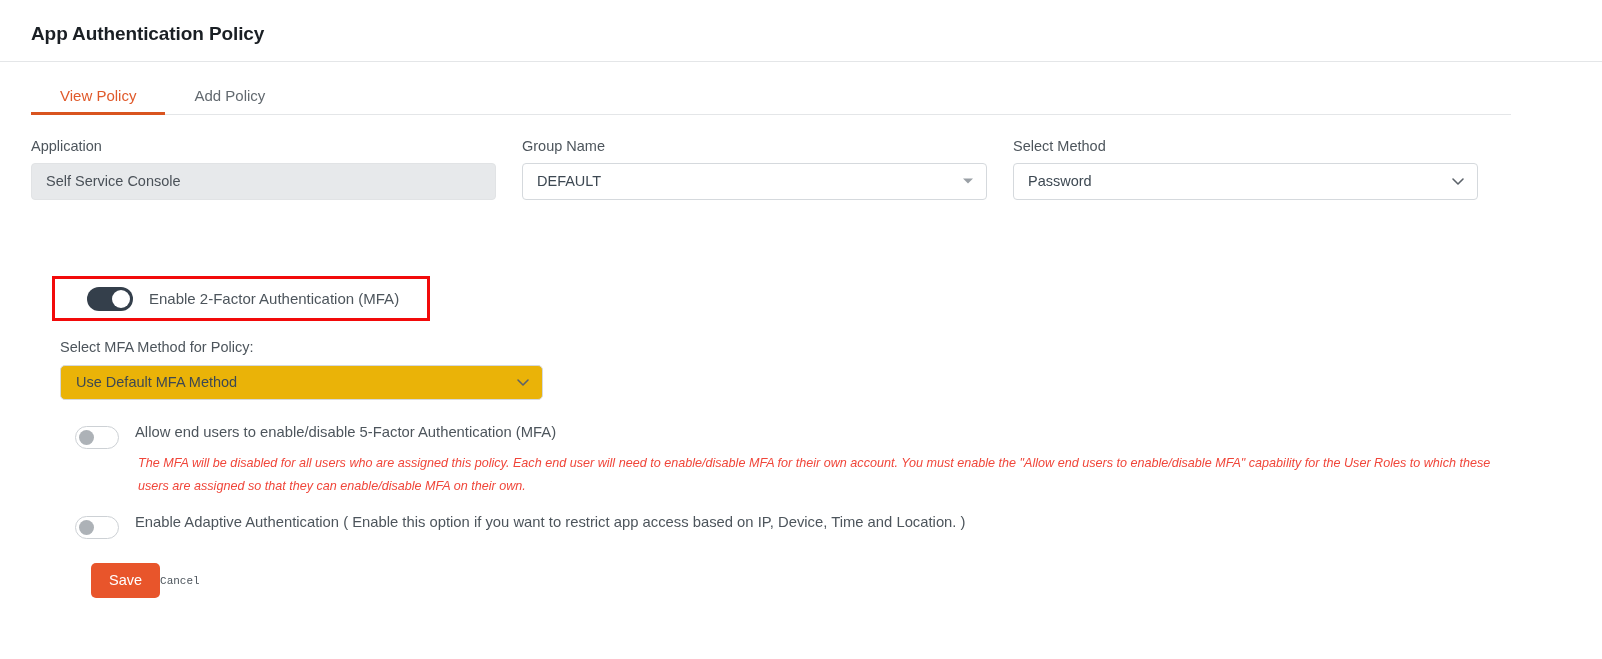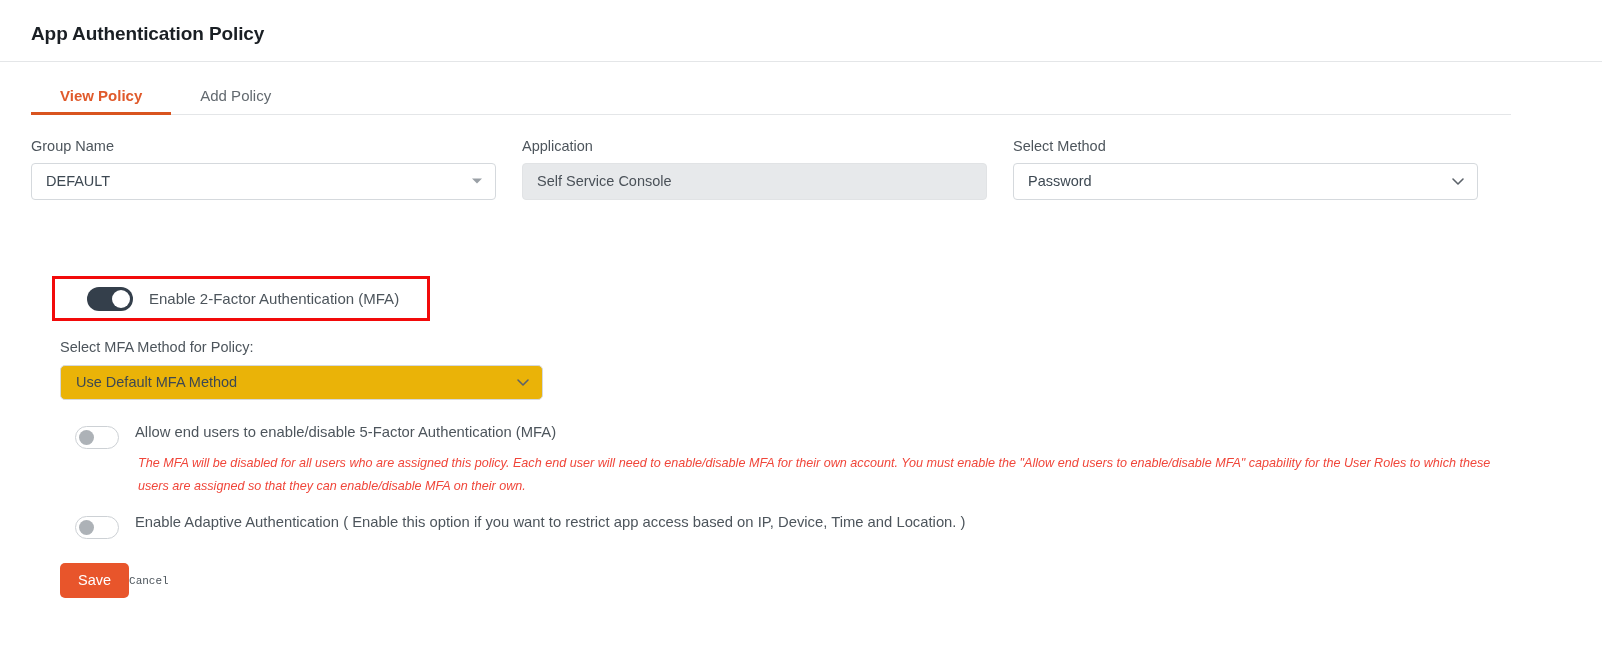--- a/index.html
+++ b/index.html
@@ -52,21 +52,20 @@
     color: #62696f;
     cursor: pointer;
     background: none;
     border: none;
     font-family: inherit;
     position: relative;
     line-height: 1;
   }
   .tab.active {
     color: #e05a2b;
-    font-weight: bold;
   }
   .tab.active::after {
     content: "";
     position: absolute;
     left: 0; right: 0; bottom: -1px;
     height: 3px;
     background: #d9541f;
   }
   .tabs-rule {
     height: 1px;
@@ -253,20 +252,21 @@
     background: #e8552b;
     color: #ffffff;
     border: none;
     border-radius: 5px;
     font-size: 14.5px;
     font-family: inherit;
     padding: 0 18px;
     height: 35px;
     cursor: pointer;
     line-height: 1;
+    margin-left: 31px;
   }
   .btn-cancel {
     background: none;
     border: none;
     color: #4d555c;
     font-size: 11px;
     font-family: Liberation Mono, monospace;
     cursor: pointer;
     padding: 0;
   }
@@ -281,33 +281,33 @@
 
 <div class="tabs-wrap">
   <div class="tabs">
     <button class="tab active">View Policy</button>
     <button class="tab">Add Policy</button>
   </div>
   <div class="tabs-rule"></div>
 </div>
 
 <div class="form-row">
+
+  <div class="field">
+    <div class="field-label">Application</div>
+    <div class="control readonly">
+      <span>Self Service Console</span>
+    </div>
+  </div>
 
   <div class="field">
     <div class="field-label">Group Name</div>
     <div class="control">
       <span>DEFAULT</span>
       <span class="caret-triangle"></span>
-    </div>
-  </div>
-
-  <div class="field">
-    <div class="field-label">Application</div>
-    <div class="control readonly">
-      <span>Self Service Console</span>
     </div>
   </div>
 
   <div class="field">
     <div class="field-label">Select Method</div>
     <div class="control">
       <span>Password</span>
       <span class="chevron">
         <svg width="14" height="14" viewBox="0 0 14 14">
             <path d="M2 5 L7 10 L12 5" fill="none" stroke="#5c636a" stroke-width="1.6" stroke-linecap="round" stroke-linejoin="round"></path>

